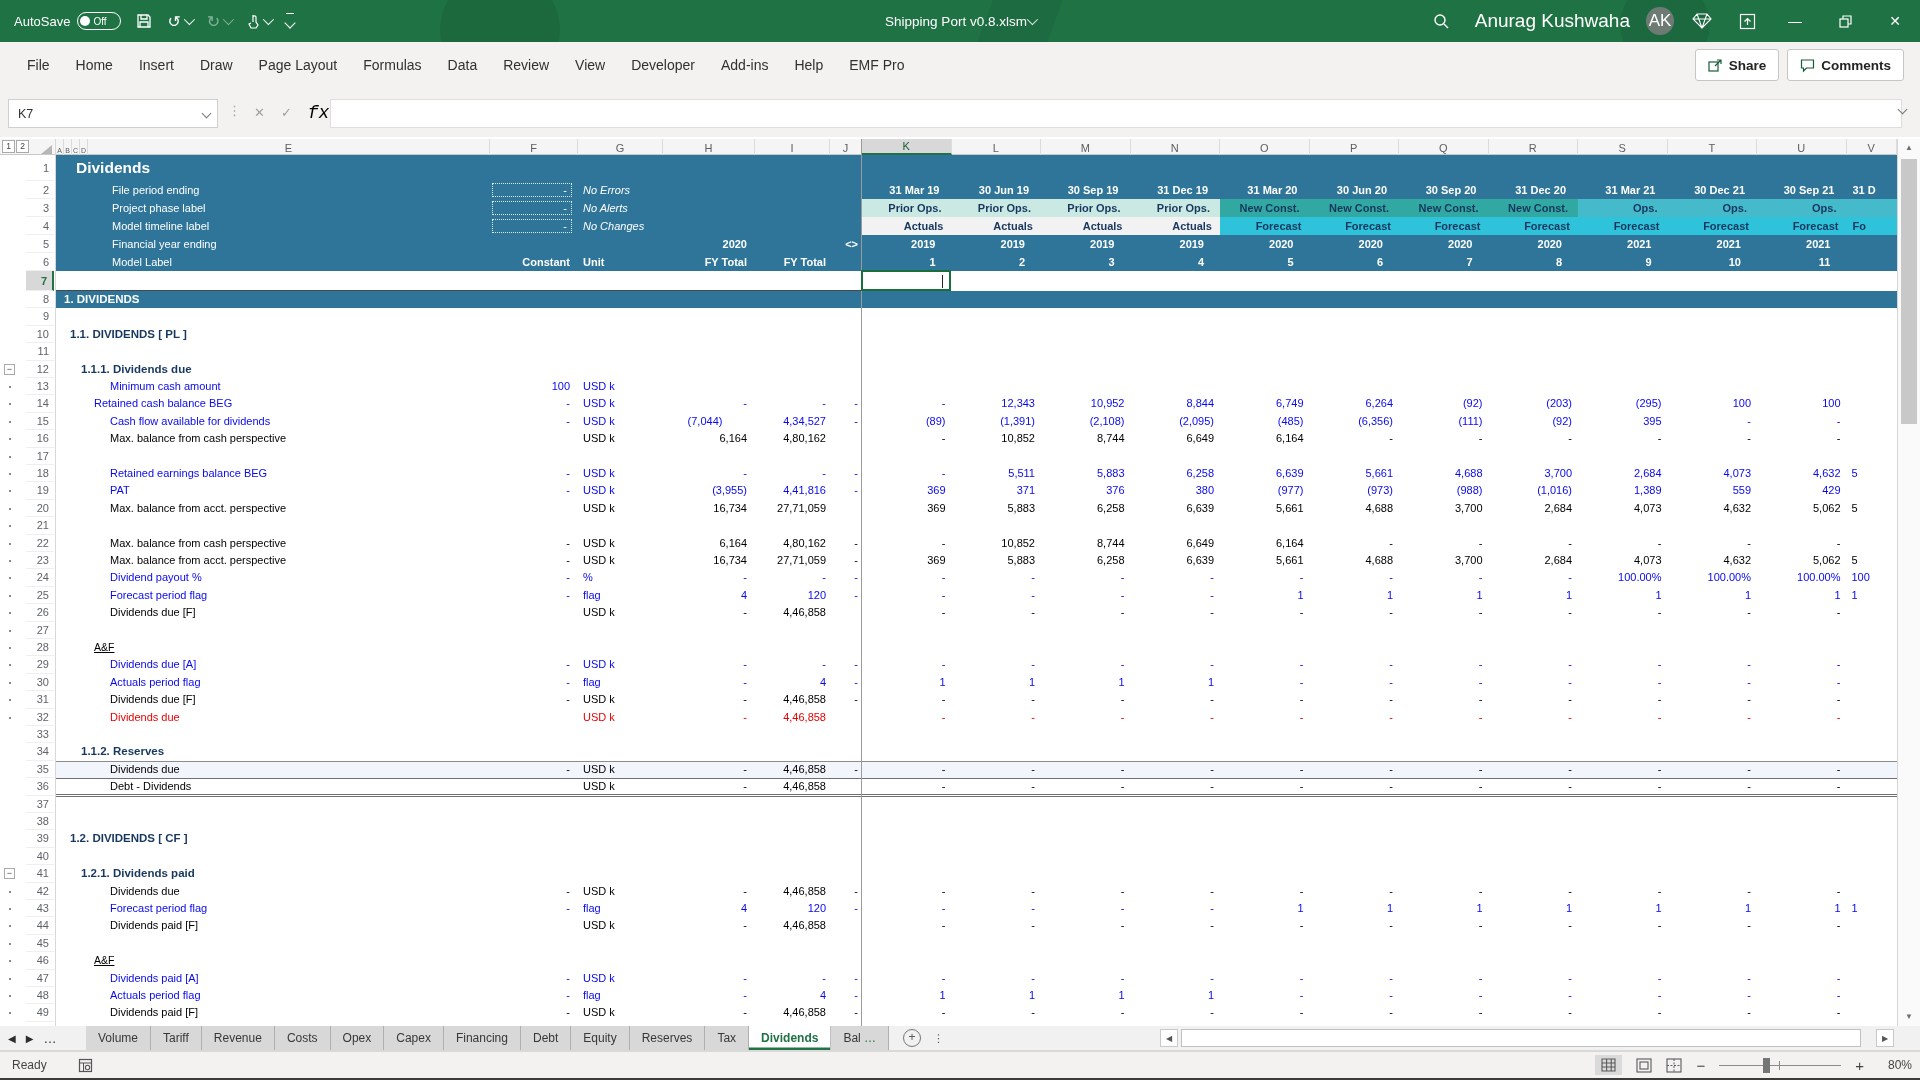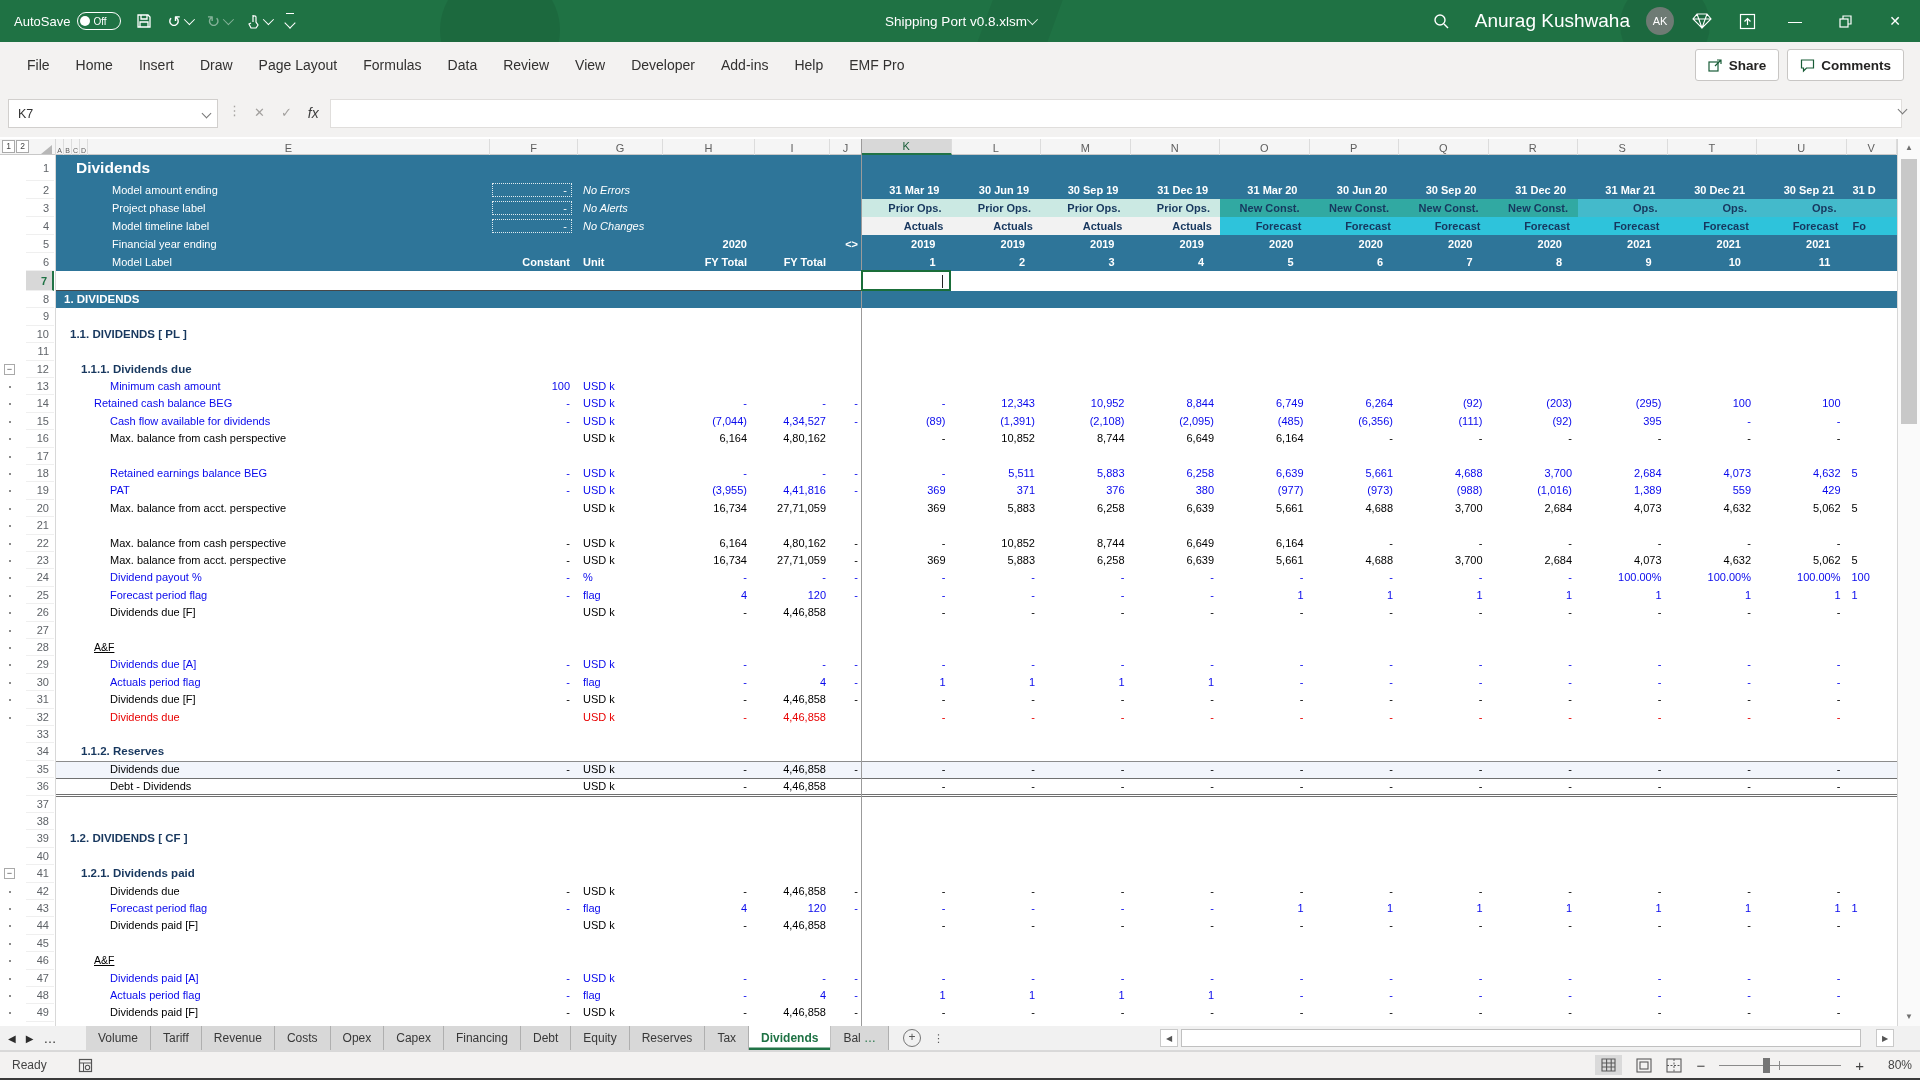--- a/index.html
+++ b/index.html
@@ -15,37 +15,37 @@
   .autosave{display:flex;align-items:center;gap:7px;}
   .pill{width:36px;height:16px;border:1px solid #fff;border-radius:9px;display:flex;align-items:center;gap:3px;padding:0 4px 0 2px;}
   .pill .dot{width:10px;height:10px;border-radius:50%;background:#fff;}
   .pill .off{font-size:10px;color:#fff;}
   .qico{display:flex;align-items:center;gap:3px;}
   .chev{width:7px;height:7px;display:inline-block;border-right:1.5px solid #fff;border-bottom:1.5px solid #fff;transform:rotate(45deg) translateY(-2px);}
   .dim{opacity:.45;}
   #doc-title{position:absolute;left:0;top:0;width:1920px;height:42px;display:flex;align-items:center;justify-content:center;gap:0;font-size:13.5px;pointer-events:none;}
   .tb-right{position:absolute;right:0;top:0;height:42px;display:flex;align-items:center;}
   .tb-right .itm{height:42px;display:flex;align-items:center;justify-content:center;}
-  .avatar{width:28px;height:28px;border-radius:50%;background:#6E7B74;color:#fff;font-size:11px;display:flex;align-items:center;justify-content:center;}
+  .avatar{width:28px;height:28px;border-radius:50%;background:#6E7B74;color:#fff;font-size:17px;display:flex;align-items:center;justify-content:center;}
   .winbtn{width:50px;height:42px;display:flex;align-items:center;justify-content:center;font-size:14px;}
   
   #menubar{left:0;top:42px;width:1920px;height:46px;background:#F3F2F1;border-bottom:1px solid #E2E0DE;}
   #menu-tabs{position:absolute;left:14px;top:0;height:46px;display:flex;align-items:center;}
   #menu-tabs .mtab{padding:0 13px;font-size:14px;color:#323130;height:46px;display:flex;align-items:center;}
   .mbtns{position:absolute;right:16px;top:7px;display:flex;gap:8px;}
   .mbtn{display:flex;align-items:center;gap:6px;background:#fff;border:1px solid #C8C6C4;border-radius:3px;height:30px;padding:0 12px;font-size:13.5px;color:#252423;font-weight:bold;}
   
   #formulabar{left:0;top:88px;width:1920px;height:49px;background:#F3F2F1;}
   #namebox{position:absolute;left:8px;top:11px;width:208px;height:27px;background:#fff;border:1px solid #D1CFCD;display:flex;align-items:center;font-size:12.5px;color:#333;}
   #namebox .nb-t{padding-left:9px;flex:1;}
   #namebox .nb-c{width:22px;display:flex;justify-content:center;}
   .nb-chev{width:6px;height:6px;border-right:1.4px solid #777;border-bottom:1.4px solid #777;transform:rotate(45deg);}
   .fb-dots{position:absolute;left:228px;top:15px;color:#A6A4A2;font-size:13px;letter-spacing:1px;}
   .fxgrp{position:absolute;left:244px;top:11px;height:27px;display:flex;align-items:center;gap:16px;padding:0 10px;color:#A2A09E;font-size:13px;}
-  .fxgrp .fx{font-style:italic;color:#404040;font-family:Liberation Sans, sans-serif;font-size:14px;}
+  .fxgrp .fx{font-style:italic;color:#000000;font-family:Liberation Mono, monospace;font-size:18px;}
   #fieldbox{position:absolute;left:330px;top:11px;width:1564px;height:27px;background:#fff;border:1px solid #E0DEDC;font-size:12px;color:#222;padding-left:6px;line-height:27px;}
   .fb-exp{position:absolute;left:1899px;top:18px;}
   
   #sheet{left:0;top:0;width:1920px;height:1026px;overflow:hidden;}
   .colletter{font-size:10.5px;color:#5E5E5E;display:flex;align-items:flex-end;justify-content:center;border-right:1px solid #DCDCDC;box-sizing:border-box;padding-bottom:1px;}
   .rownum{font-size:10px;color:#5F6368;text-align:right;padding-right:5px;box-sizing:border-box;}
   .cell{font-size:11px;line-height:1;white-space:nowrap;}
   .outbox{border:1px solid #A9A9A9;background:#fff;color:#444;font-size:8.5px;display:flex;align-items:center;justify-content:center;box-sizing:border-box;}
   
   #tabbar{left:0;top:1026px;width:1920px;height:25px;background:#F1F1F1;border-bottom:1px solid #D9D9D9;box-sizing:border-box;}
@@ -210,21 +210,21 @@
     <div class="abs cell colletter" style="left: 1488.5px; top: 139px; width: 89.5px; height: 16px;">R</div>
     <div class="abs cell colletter" style="left: 1578px; top: 139px; width: 89.5px; height: 16px;">S</div>
     <div class="abs cell colletter" style="left: 1667.5px; top: 139px; width: 89.5px; height: 16px;">T</div>
     <div class="abs cell colletter" style="left: 1757px; top: 139px; width: 89.5px; height: 16px;">U</div>
     <div class="abs cell colletter" style="left: 1846.5px; top: 139px; width: 50.5px; height: 16px;">V</div>
     <div class="abs cell outbox" style="left: 2px; top: 140px; width: 13px; height: 13px;">1</div>
     <div class="abs cell outbox" style="left: 16px; top: 140px; width: 13px; height: 13px;">2</div>
     <div class="abs cell" style="left: 41px; top: 145px; width: 0px; height: 0px; border-left: 11px solid transparent; border-bottom: 9px solid rgb(183, 183, 183);"></div>
     <div class="abs cell" style="left: 56px; top: 155px; width: 1841px; height: 116px; background: rgb(46, 117, 153);"></div>
     <div class="abs cell" style="left: 76px; top: 157px; width: 360px; height: 24px; color: rgb(255, 255, 255); font-weight: bold; font-size: 15.5px; line-height: 22px;">Dividends</div>
-    <div class="abs cell" style="left: 112px; top: 181px; width: 300px; height: 18px; color: rgb(255, 255, 255); font-size: 11px; line-height: 18px;">Model amount ending</div>
+    <div class="abs cell" style="left: 112px; top: 181px; width: 300px; height: 18px; color: rgb(255, 255, 255); font-size: 11px; line-height: 18px;">File period ending</div>
     <div class="abs cell" style="left: 492px; top: 182.5px; width: 80px; height: 14px; border: 1px dotted rgba(255, 255, 255, 0.85); box-sizing: border-box;">
       <span style="position: absolute; right: 4px; top: 0px; font-size: 11px; color: rgb(255, 255, 255); line-height: 12px;">-</span>
     </div>
     <div class="abs cell" style="left: 583px; top: 181px; width: 80px; height: 18px; color: rgb(255, 255, 255); font-size: 11px; font-style: italic; line-height: 18px;">No Errors</div>
     <div class="abs cell" style="left: 112px; top: 199px; width: 300px; height: 18px; color: rgb(255, 255, 255); font-size: 11px; line-height: 18px;">Project phase label</div>
     <div class="abs cell" style="left: 492px; top: 200.5px; width: 80px; height: 14px; border: 1px dotted rgba(255, 255, 255, 0.85); box-sizing: border-box;">
       <span style="position: absolute; right: 4px; top: 0px; font-size: 11px; color: rgb(255, 255, 255); line-height: 12px;">-</span>
     </div>
     <div class="abs cell" style="left: 583px; top: 199px; width: 80px; height: 18px; color: rgb(255, 255, 255); font-size: 11px; font-style: italic; line-height: 18px;">No Alerts</div>
     <div class="abs cell" style="left: 112px; top: 217px; width: 300px; height: 18px; color: rgb(255, 255, 255); font-size: 11px; line-height: 18px;">Model timeline label</div>
@@ -341,21 +341,21 @@
     <div class="abs cell" style="left: 1220px; top: 395.4px; width: 83.5px; height: 17.4px; color: rgb(9, 9, 236); text-align: right; line-height: 17.4px;">6,749</div>
     <div class="abs cell" style="left: 1309.5px; top: 395.4px; width: 83.5px; height: 17.4px; color: rgb(9, 9, 236); text-align: right; line-height: 17.4px;">6,264</div>
     <div class="abs cell" style="left: 1399px; top: 395.4px; width: 83.5px; height: 17.4px; color: rgb(9, 9, 236); text-align: right; line-height: 17.4px;">(92)</div>
     <div class="abs cell" style="left: 1488.5px; top: 395.4px; width: 83.5px; height: 17.4px; color: rgb(9, 9, 236); text-align: right; line-height: 17.4px;">(203)</div>
     <div class="abs cell" style="left: 1578px; top: 395.4px; width: 83.5px; height: 17.4px; color: rgb(9, 9, 236); text-align: right; line-height: 17.4px;">(295)</div>
     <div class="abs cell" style="left: 1667.5px; top: 395.4px; width: 83.5px; height: 17.4px; color: rgb(9, 9, 236); text-align: right; line-height: 17.4px;">100</div>
     <div class="abs cell" style="left: 1757px; top: 395.4px; width: 83.5px; height: 17.4px; color: rgb(9, 9, 236); text-align: right; line-height: 17.4px;">100</div>
     <div class="abs cell" style="left: 110px; top: 412.8px; width: 372px; height: 17.4px; color: rgb(9, 9, 236); line-height: 17.4px;">Cash flow available for dividends</div>
     <div class="abs cell" style="left: 490px; top: 412.8px; width: 80px; height: 17.4px; color: rgb(9, 9, 236); text-align: right; line-height: 17.4px;">-</div>
     <div class="abs cell" style="left: 583px; top: 412.8px; width: 70px; height: 17.4px; color: rgb(9, 9, 236); line-height: 17.4px;">USD k</div>
-    <div class="abs cell" style="left: 663px; top: 412.8px; width: 84px; height: 17.4px; color: rgb(9, 9, 236); text-align: right; line-height: 17.4px;">(7,044)</div>
+    <div class="abs cell" style="left: 663px; top: 412.8px; width: 84px; height: 17.4px; color: rgb(9, 9, 236); text-align: center; line-height: 17.4px;">(7,044)</div>
     <div class="abs cell" style="left: 755px; top: 412.8px; width: 71px; height: 17.4px; color: rgb(9, 9, 236); text-align: right; line-height: 17.4px;">4,34,527</div>
     <div class="abs cell" style="left: 830px; top: 412.8px; width: 28px; height: 17.4px; color: rgb(9, 9, 236); text-align: right; line-height: 17.4px;">-</div>
     <div class="abs cell" style="left: 862px; top: 412.8px; width: 83.5px; height: 17.4px; color: rgb(9, 9, 236); text-align: right; line-height: 17.4px;">(89)</div>
     <div class="abs cell" style="left: 951.5px; top: 412.8px; width: 83.5px; height: 17.4px; color: rgb(9, 9, 236); text-align: right; line-height: 17.4px;">(1,391)</div>
     <div class="abs cell" style="left: 1041px; top: 412.8px; width: 83.5px; height: 17.4px; color: rgb(9, 9, 236); text-align: right; line-height: 17.4px;">(2,108)</div>
     <div class="abs cell" style="left: 1130.5px; top: 412.8px; width: 83.5px; height: 17.4px; color: rgb(9, 9, 236); text-align: right; line-height: 17.4px;">(2,095)</div>
     <div class="abs cell" style="left: 1220px; top: 412.8px; width: 83.5px; height: 17.4px; color: rgb(9, 9, 236); text-align: right; line-height: 17.4px;">(485)</div>
     <div class="abs cell" style="left: 1309.5px; top: 412.8px; width: 83.5px; height: 17.4px; color: rgb(9, 9, 236); text-align: right; line-height: 17.4px;">(6,356)</div>
     <div class="abs cell" style="left: 1399px; top: 412.8px; width: 83.5px; height: 17.4px; color: rgb(9, 9, 236); text-align: right; line-height: 17.4px;">(111)</div>
     <div class="abs cell" style="left: 1488.5px; top: 412.8px; width: 83.5px; height: 17.4px; color: rgb(9, 9, 236); text-align: right; line-height: 17.4px;">(92)</div>

